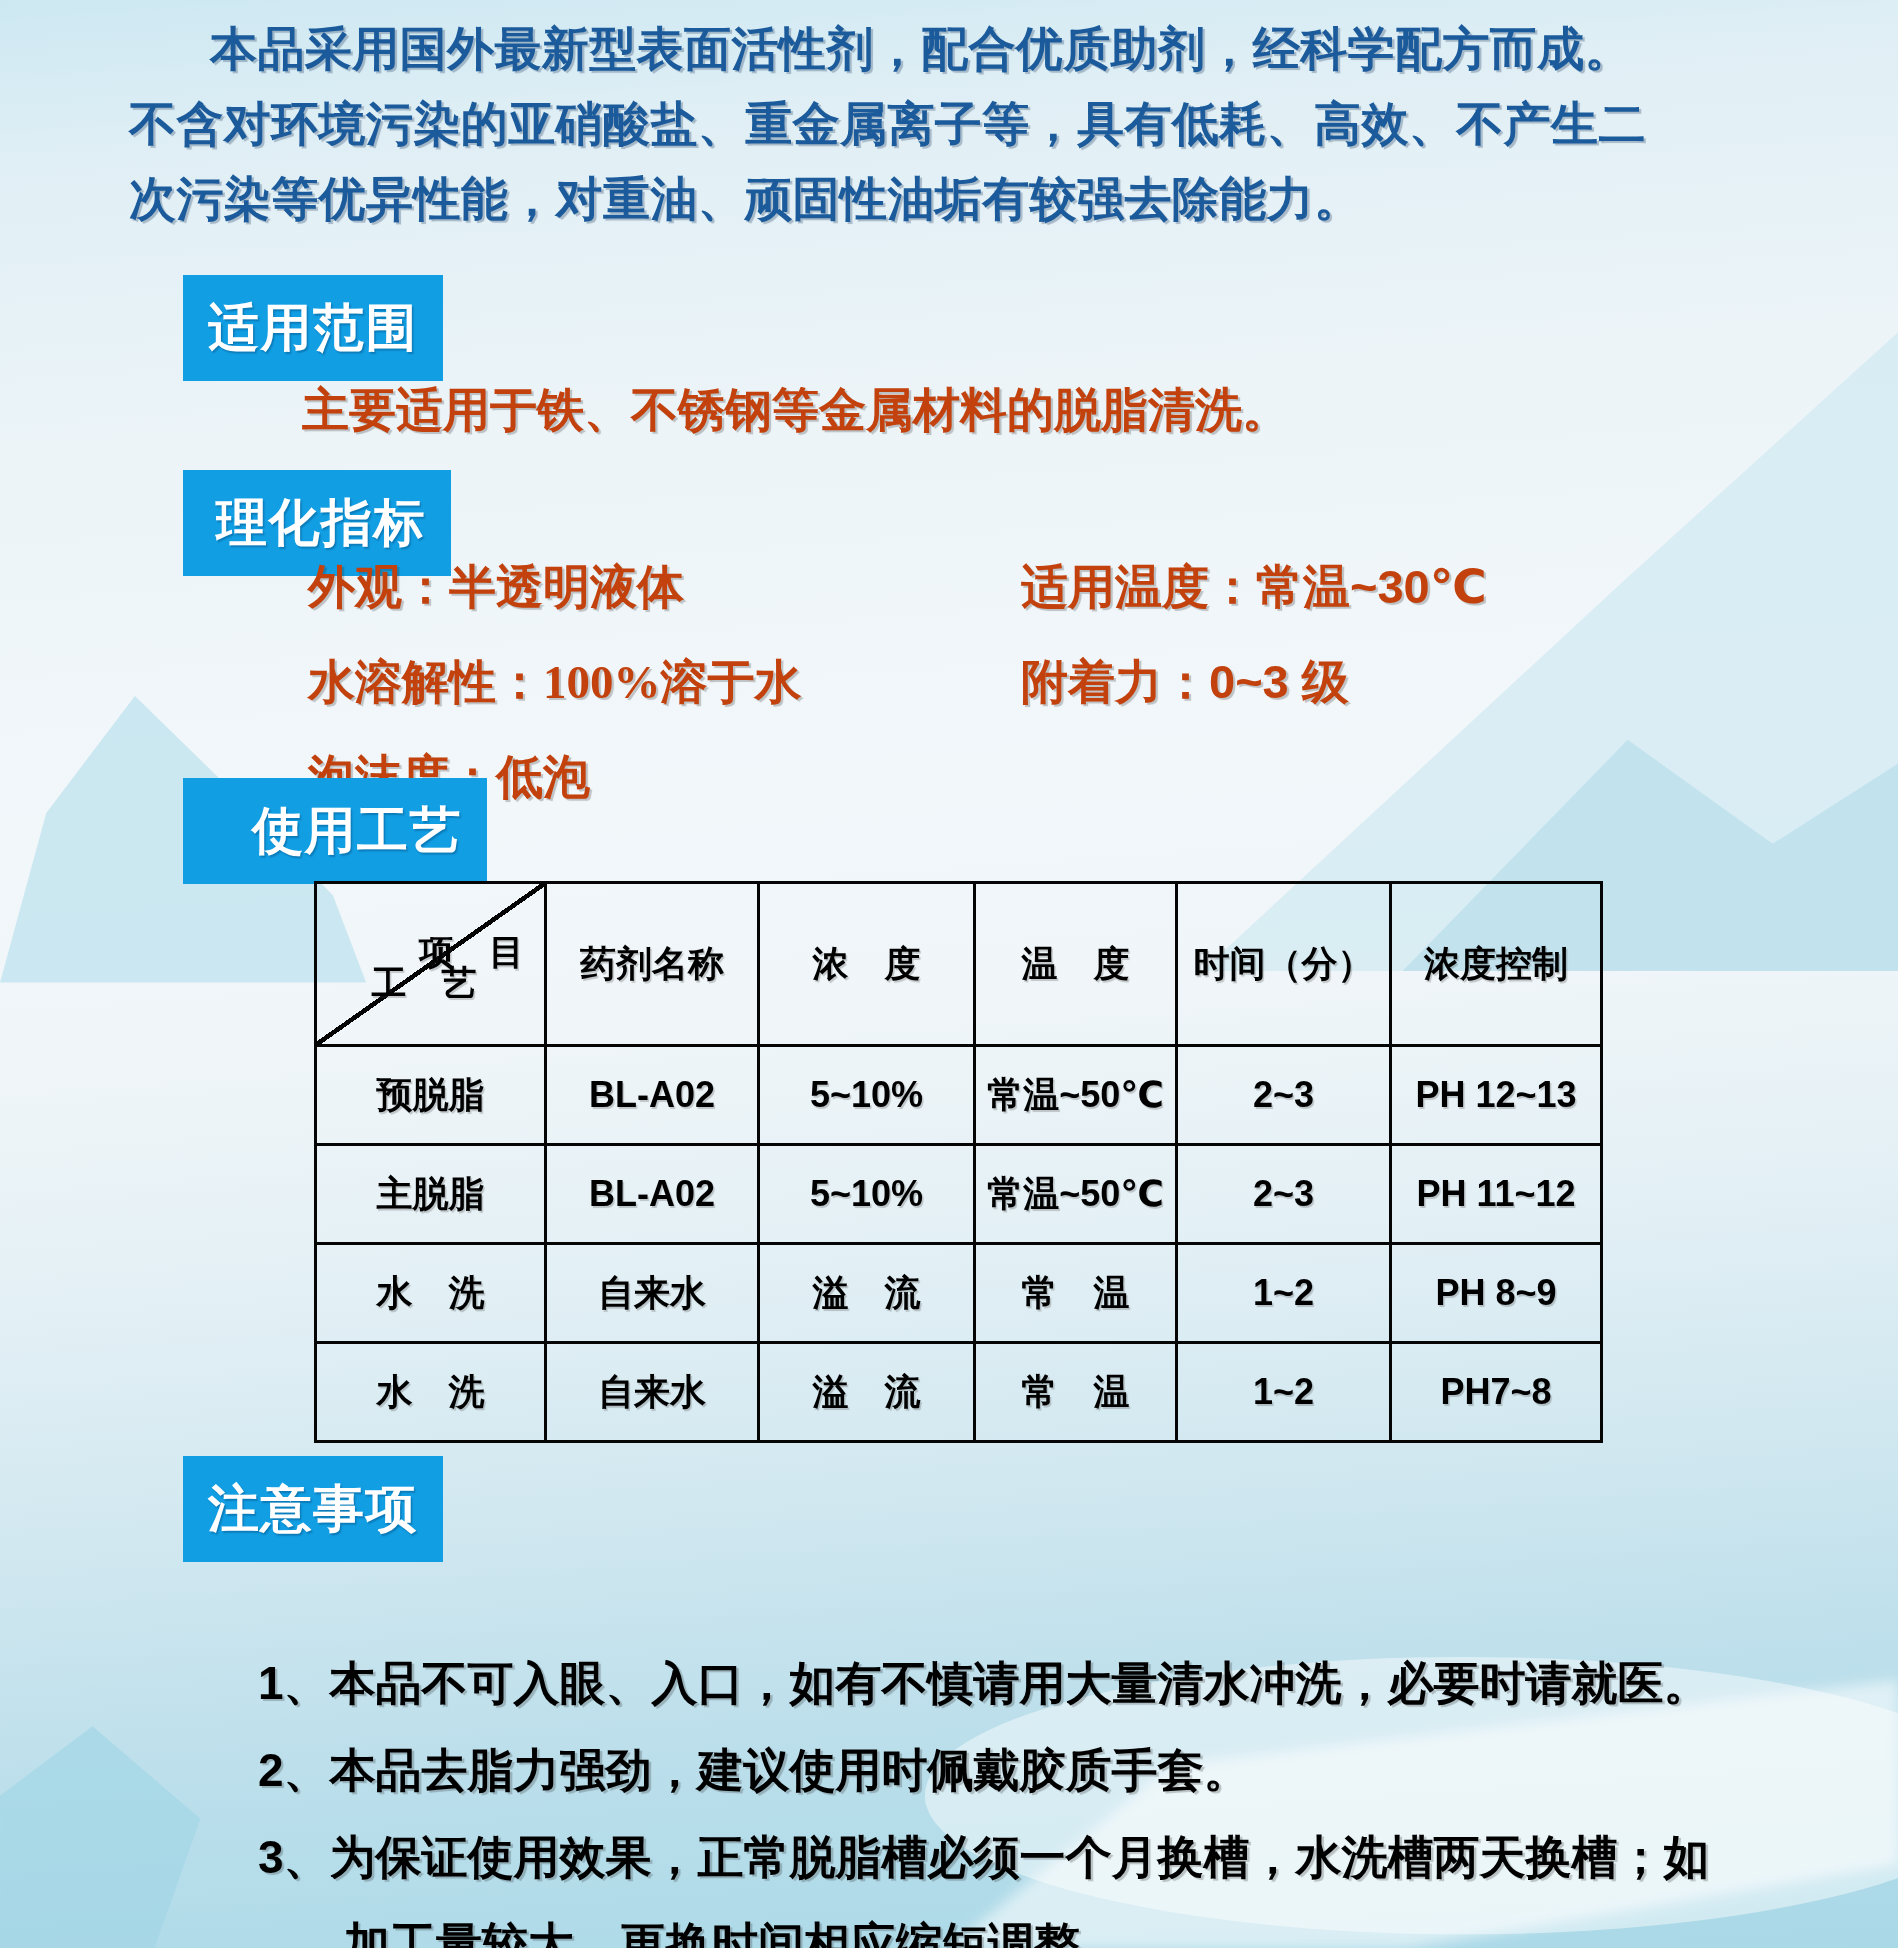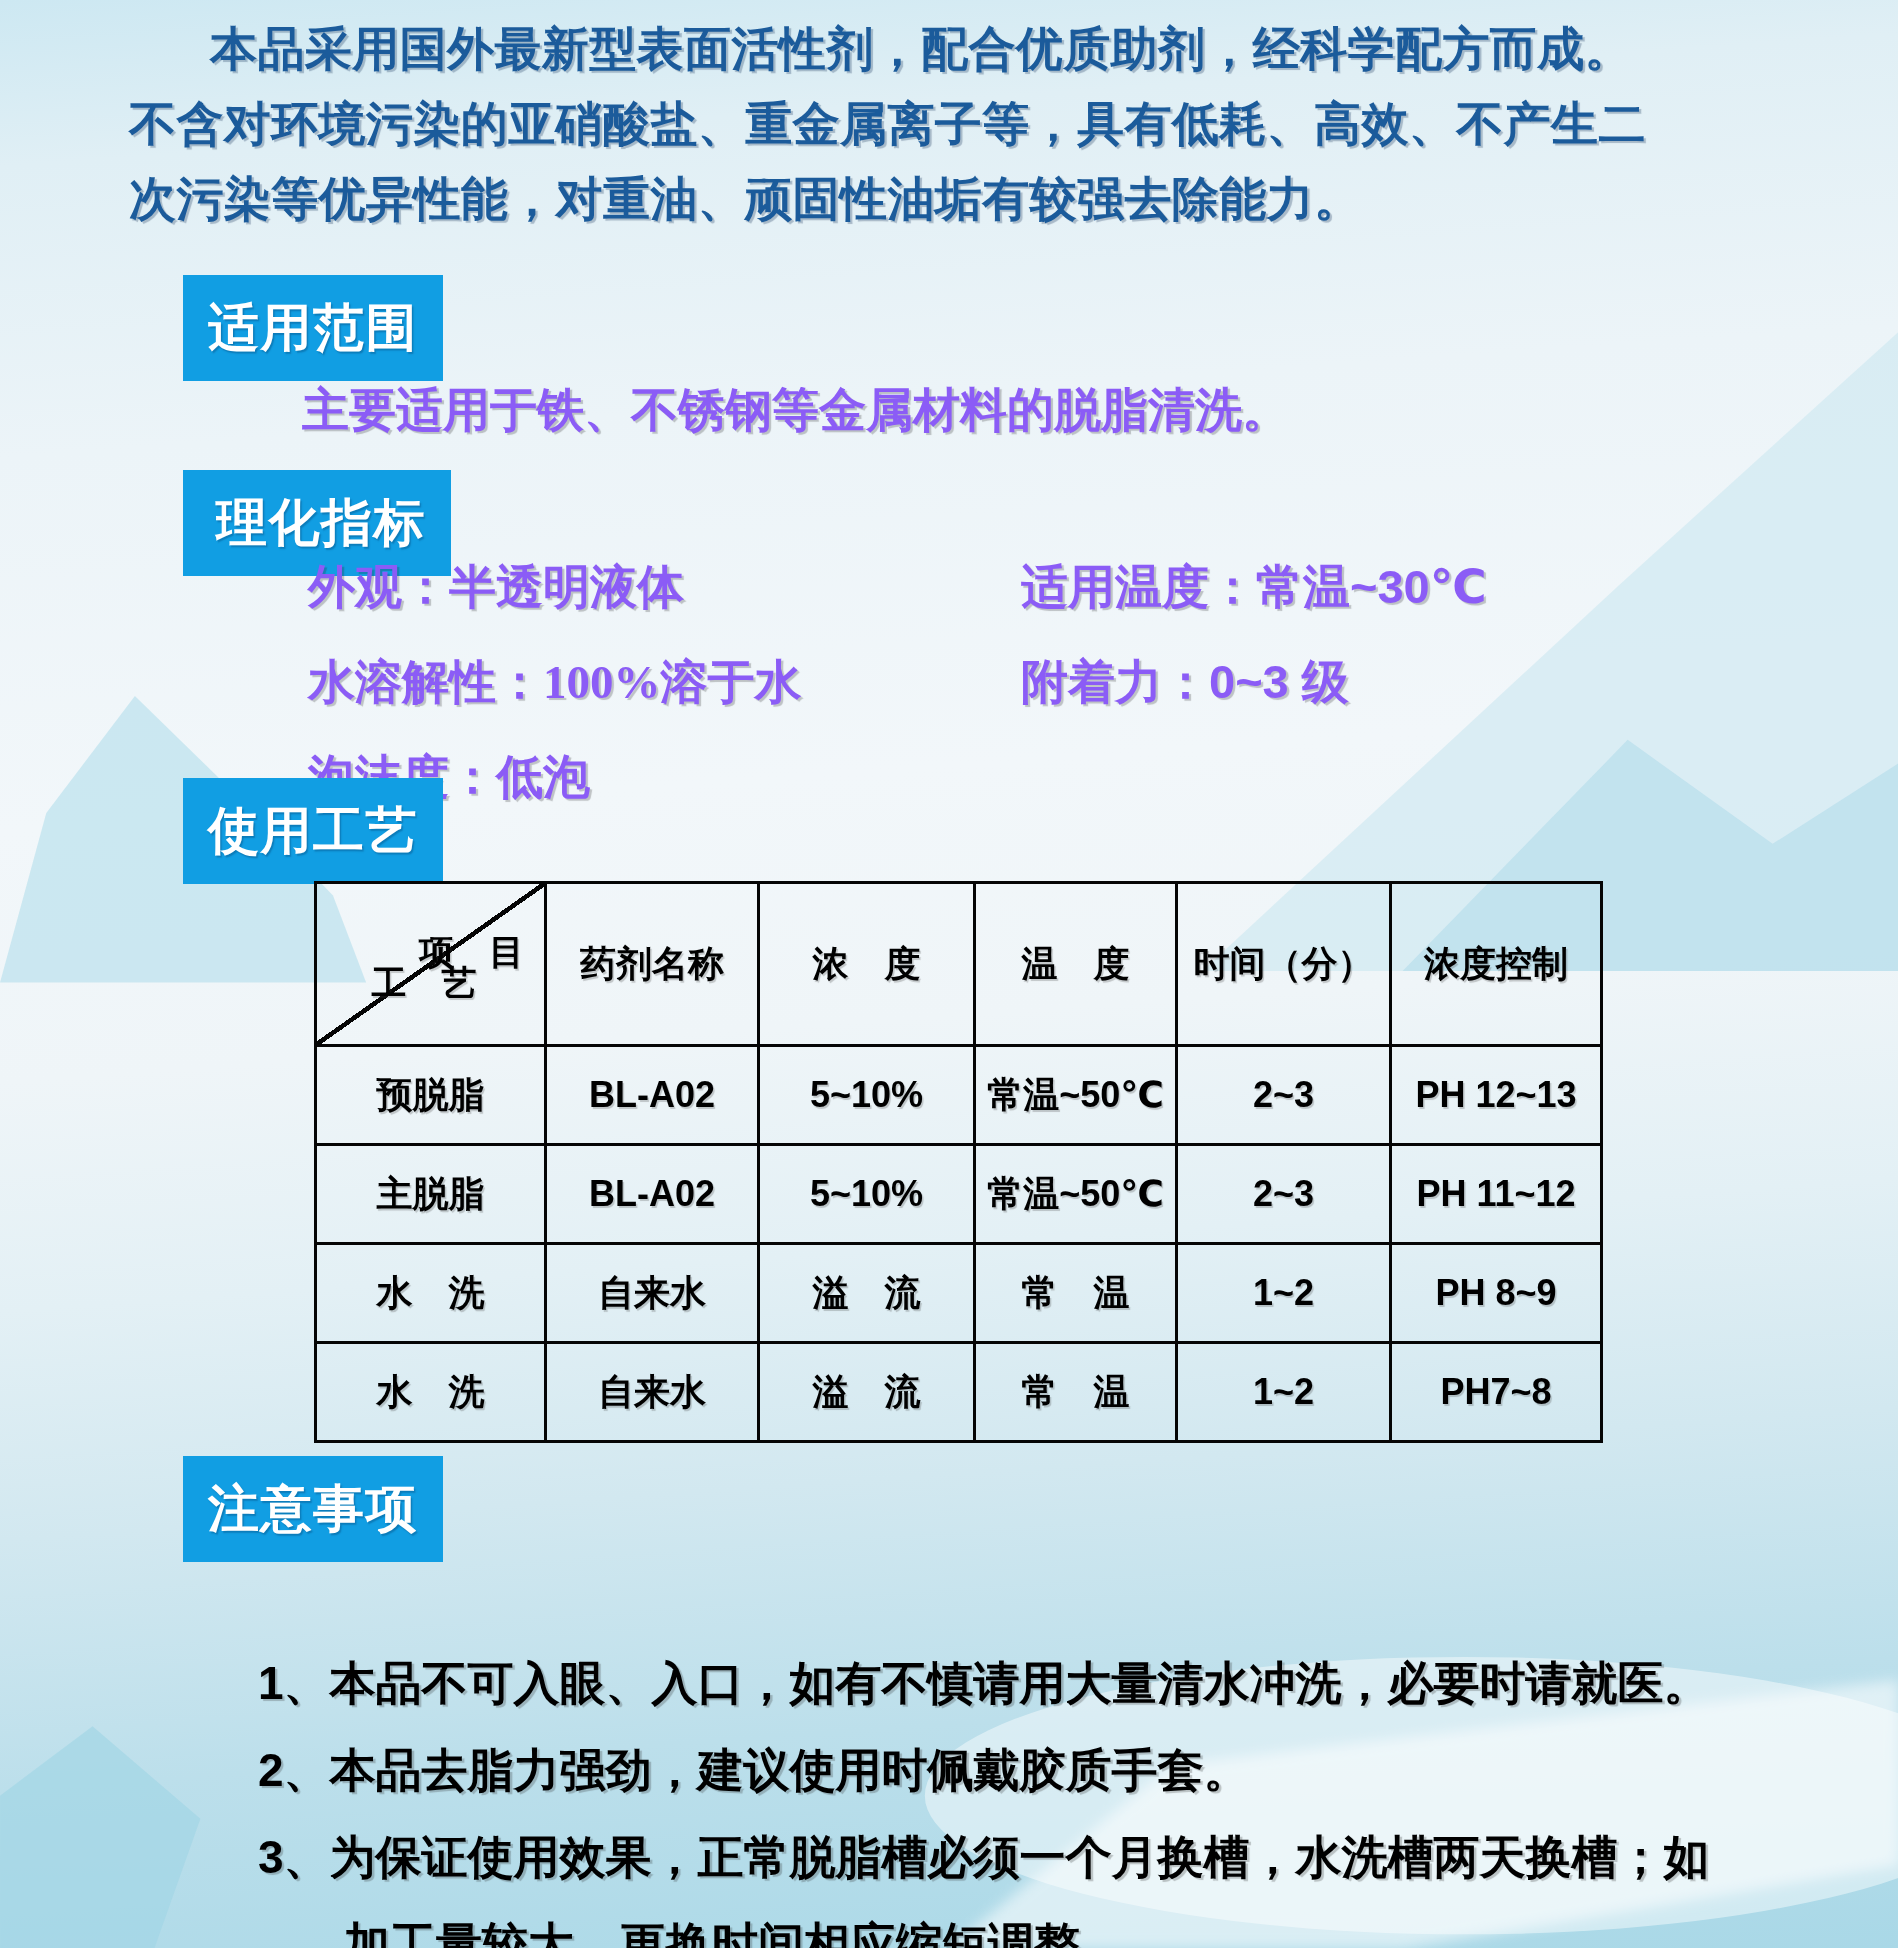--- a/index.html
+++ b/index.html
@@ -21,25 +21,25 @@
   }
 
   .sec-box{
     width:260px;height:106px;background:#119ee3;
     display:flex;align-items:center;justify-content:center;
     color:#ffffff;font-size:51px;font-weight:800;letter-spacing:1.5px;
     text-shadow:1.5px 2.3px 1.5px rgba(0,60,110,0.35);
   }
   .box-scope{left:183px;top:275px;}
   .box-specs{left:183px;top:470px;padding-left:8px;}
-  .box-process{left:183px;top:778px;}
+  .box-process{left:183px;top:778px;padding-left:44px;}
   .box-notes{left:183px;top:1456px;}
 
   .black-big{
-    font-size:47px;font-weight:800;color:#8b5cf6;
+    font-size:47px;font-weight:800;color:#c2410c;
     text-shadow:2.3px 2.3px 0.8px rgba(40,40,40,0.25);
     white-space:nowrap;
   }
   .scope-body{left:302px;top:379px;}
 
   .spec-col{display:flex;flex-direction:column;}
   .spec-col div{margin-bottom:32px;}
   .specs-left{left:308px;top:556px;font-family:Liberation Serif, serif;}
   .specs-right{left:1021px;top:556px;}
 

